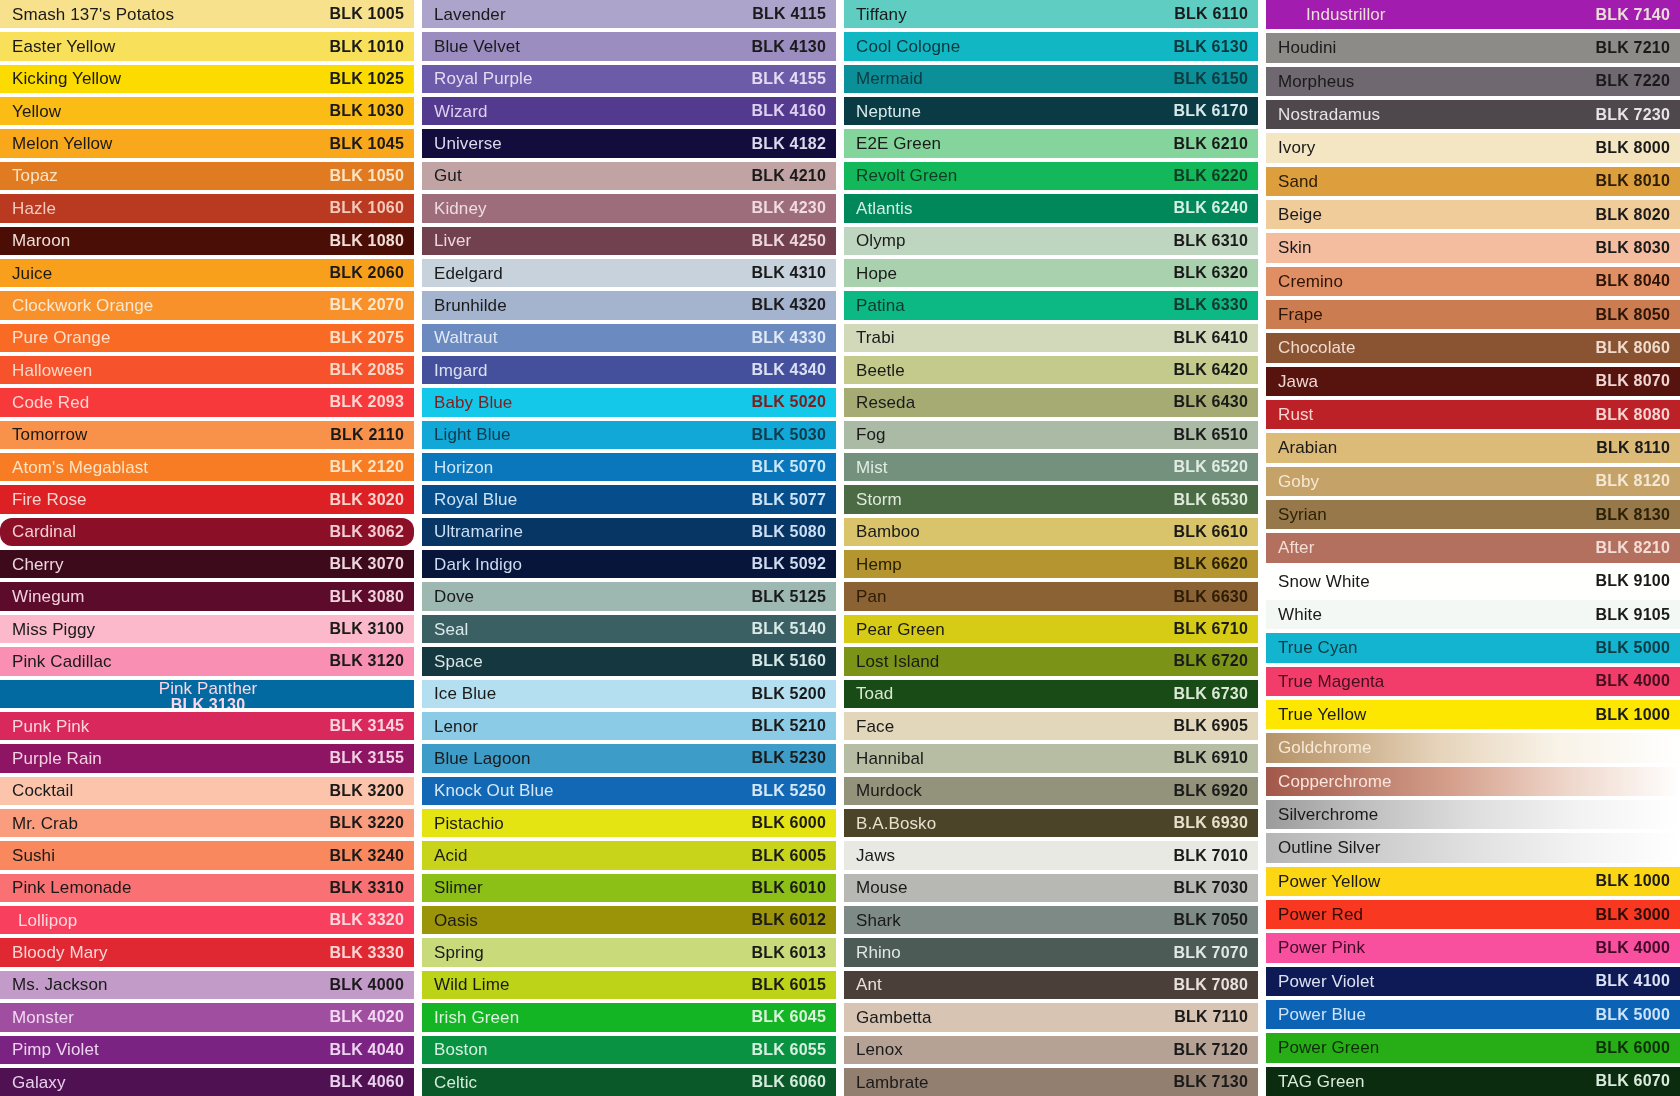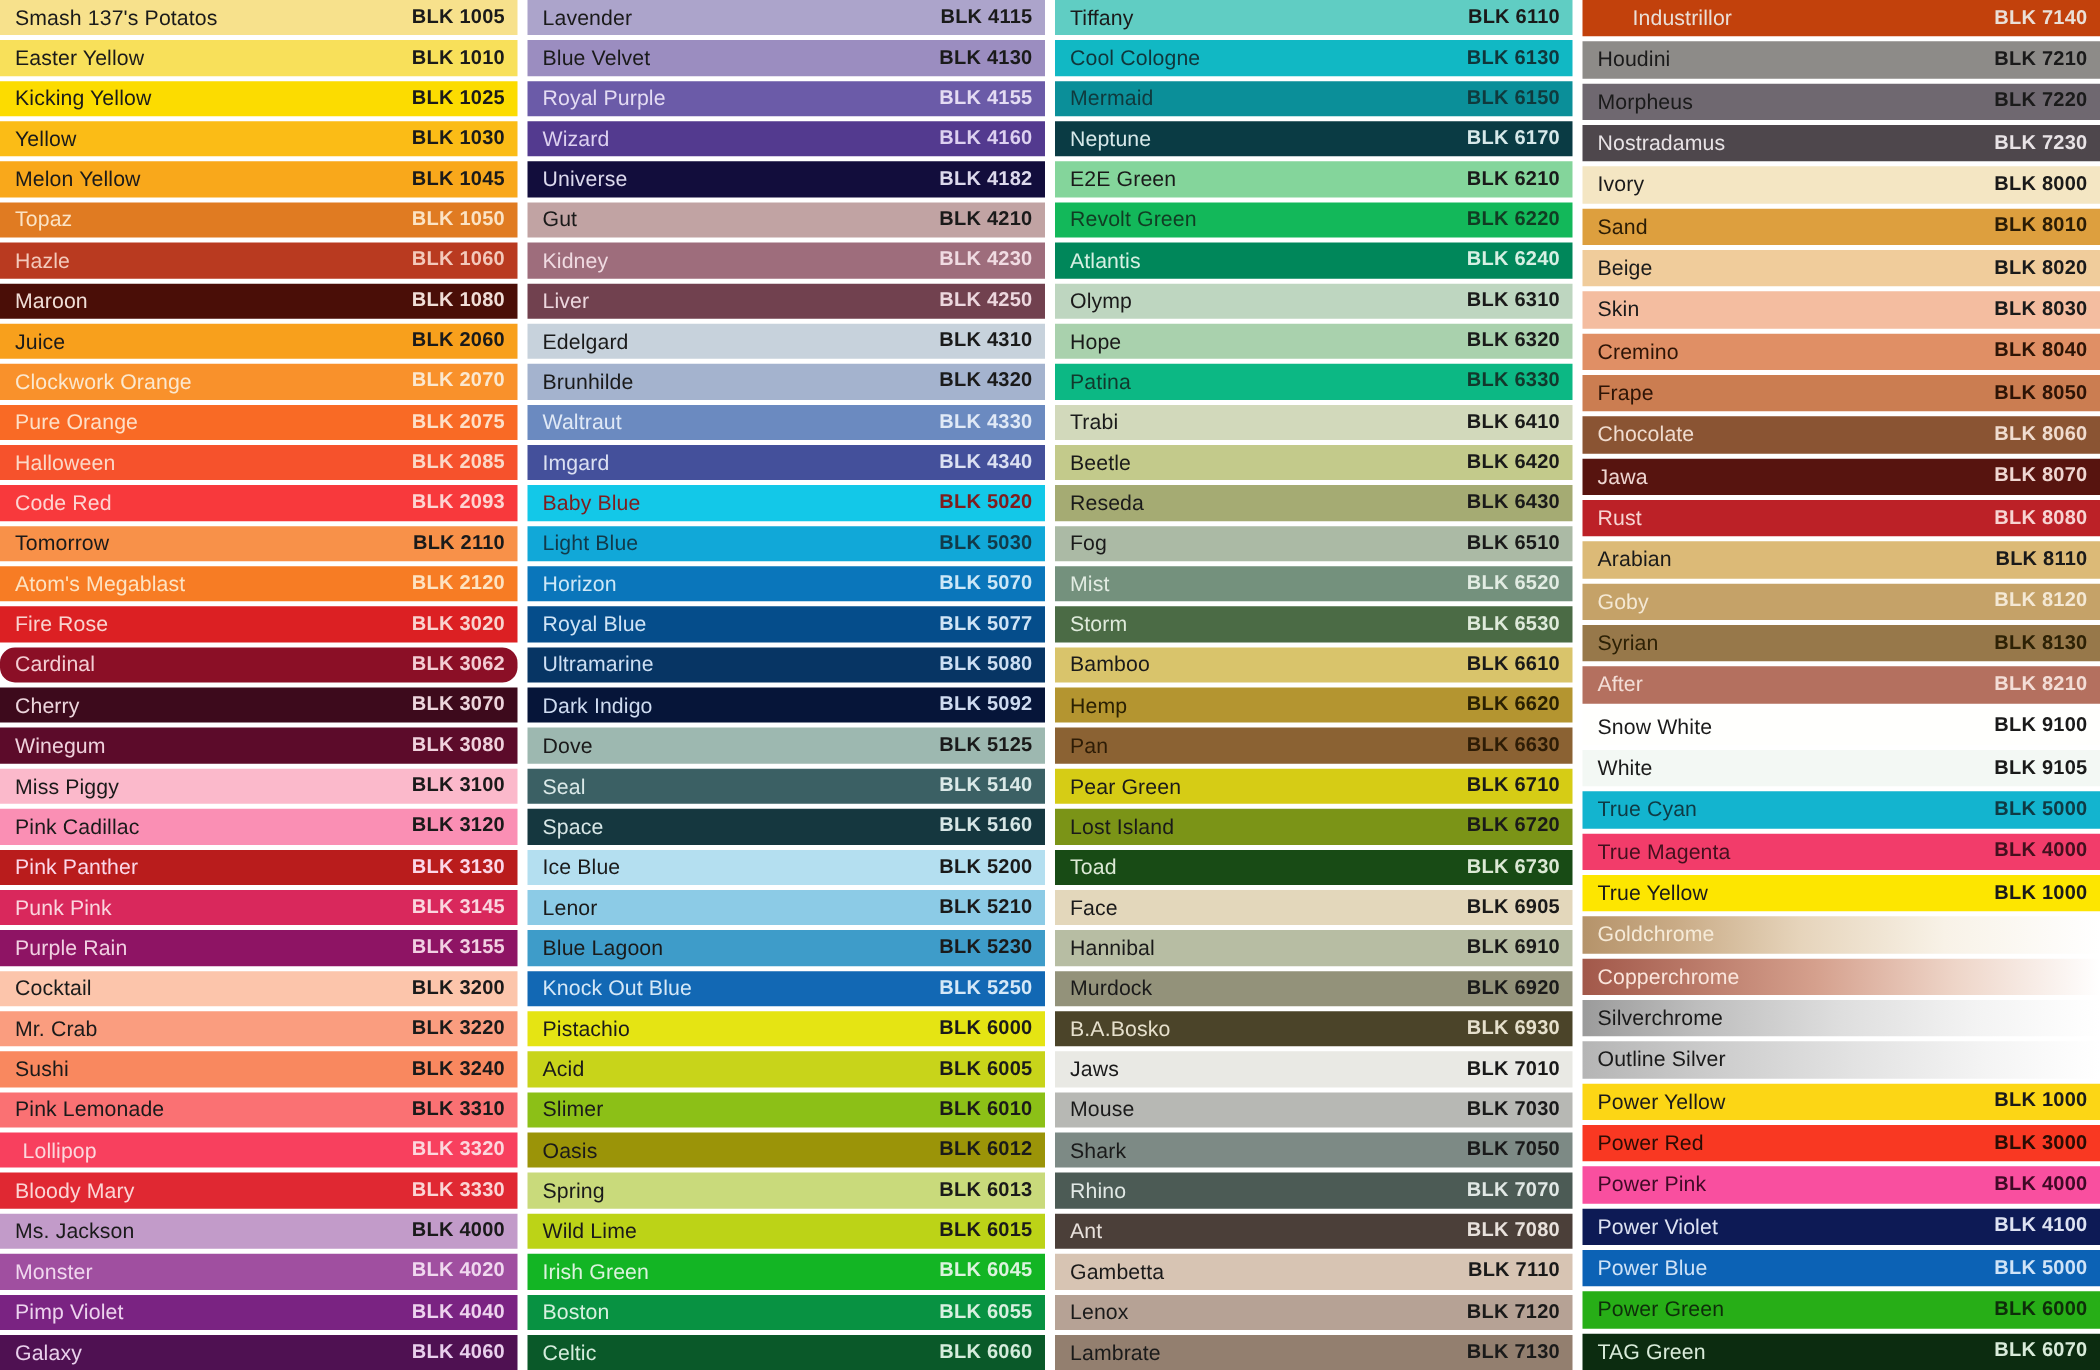--- a/index.html
+++ b/index.html
@@ -129,21 +129,21 @@
         <span class="sw-code">BLK 3080</span>
       </div>
       <div class="swatch" style="background-color: rgb(251, 185, 203); color: rgb(26, 26, 26);">
         <span class="sw-name">Miss Piggy</span>
         <span class="sw-code">BLK 3100</span>
       </div>
       <div class="swatch" style="background-color: rgb(250, 143, 180); color: rgb(26, 26, 26);">
         <span class="sw-name">Pink Cadillac</span>
         <span class="sw-code">BLK 3120</span>
       </div>
-      <div class="swatch" style="background-color: #b91c1c; color: rgb(251, 215, 232);">
+      <div class="swatch" style="background-color: #0369a1; color: rgb(251, 215, 232); flex-direction: column;">
         <span class="sw-name">Pink Panther</span>
         <span class="sw-code">BLK 3130</span>
       </div>
       <div class="swatch" style="background-color: rgb(217, 40, 92); color: rgb(250, 213, 222);">
         <span class="sw-name">Punk Pink</span>
         <span class="sw-code">BLK 3145</span>
       </div>
       <div class="swatch" style="background-color: rgb(142, 20, 100); color: rgb(241, 208, 226);">
         <span class="sw-name">Purple Rain</span>
         <span class="sw-code">BLK 3155</span>
@@ -459,21 +459,21 @@
       <div class="swatch" style="background-color: rgb(182, 162, 149); color: rgb(26, 26, 26);">
         <span class="sw-name">Lenox</span>
         <span class="sw-code">BLK 7120</span>
       </div>
       <div class="swatch" style="background-color: rgb(147, 127, 111); color: rgb(26, 26, 26);">
         <span class="sw-name">Lambrate</span>
         <span class="sw-code">BLK 7130</span>
       </div>
     </div>
     <div class="column">
-      <div class="swatch" style="background-color: #c2410c; color: rgb(234, 223, 215); padding-left: 40px;">
+      <div class="swatch" style="background-color: #a21caf; color: rgb(234, 223, 215); padding-left: 40px;">
         <span class="sw-name">Industrillor</span>
         <span class="sw-code">BLK 7140</span>
       </div>
       <div class="swatch" style="background-color: rgb(141, 139, 136); color: rgb(26, 26, 26);">
         <span class="sw-name">Houdini</span>
         <span class="sw-code">BLK 7210</span>
       </div>
       <div class="swatch" style="background-color: rgb(111, 104, 112); color: rgb(26, 26, 26);">
         <span class="sw-name">Morpheus</span>
         <span class="sw-code">BLK 7220</span>

